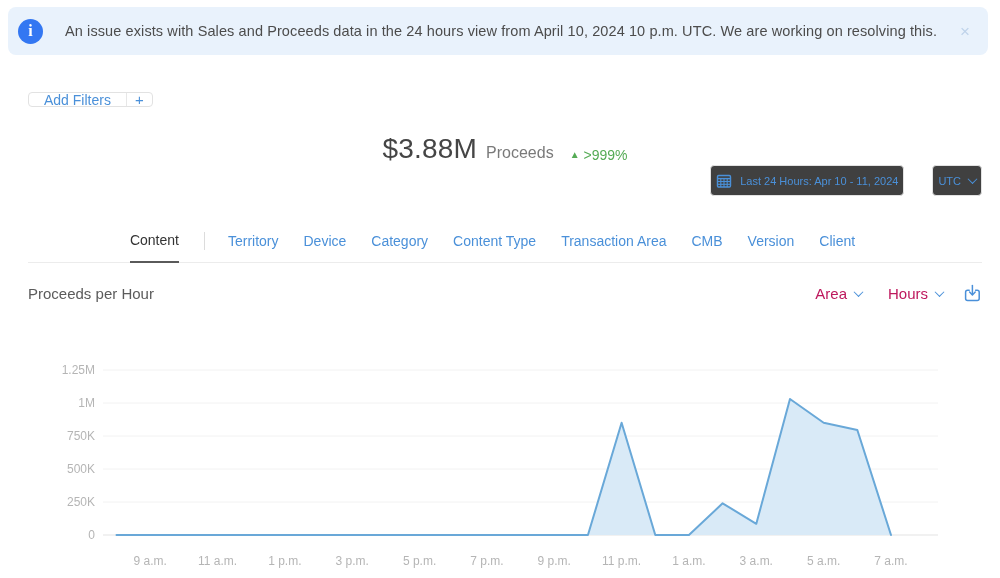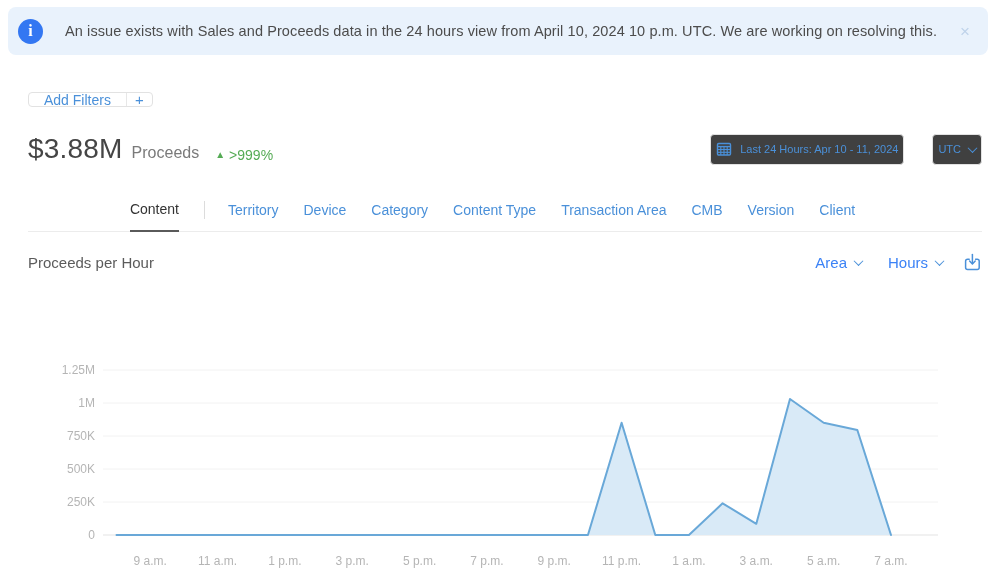--- a/index.html
+++ b/index.html
@@ -18,21 +18,21 @@
   
   .main { position:absolute; left:0; top:55px; width:1000px; padding:0 18px 0 28px; }
 
   .filters-row { margin-top:37px; display:flex; }
   .seg-btn { display:flex; border:1px solid #e2e2e2; border-radius:4px; background:#fff;
     height:15px; align-items:stretch; overflow:hidden; }
   .seg-btn .seg { display:flex; align-items:center; padding:0 15px; color:#4a90d9;
     font-size:14px; cursor:pointer; }
   .seg-btn .seg + .seg { border-left:1px solid #e7e7e7; padding:0 8px; font-size:15px; }
 
-  .metrics-row { margin-top:26px; display:flex; align-items:center; }
+  .metrics-row { margin-top:26px; display:flex; align-items:center;flex-direction:column; }
   .metric-group { display:flex; align-items:baseline; }
   .metric-value { font-size:28px; color:#454545; letter-spacing:.2px; }
   .metric-label { font-size:16px; color:#7a7a7a; margin-left:9px; }
   .metric-trend { margin-left:16px; font-size:14px; color:#55ab55; display:flex; align-items:center; }
   .metric-trend .tri { font-size:10px; margin-right:4px; }
 
   .range-controls { margin-left:auto; display:flex; align-items:center; }
   .ctrl-btn { height:31px; border:1px solid #e2e2e2; border-radius:4px; background:#404040;
     display:flex; align-items:center; padding:0 5px; color:#4a90d9; font-size:11px; cursor:pointer; }
   .ctrl-btn + .ctrl-btn { margin-left:28px; }
@@ -43,21 +43,21 @@
   
   .tabs { margin-top:30px; display:flex; align-items:flex-end; border-bottom:1px solid #ececec;justify-content:center; }
   .tab { font-size:14px; color:#4a90d9; padding:6px 0 13px; margin-right:25px; cursor:pointer; }
   .tab.active { color:#333; border-bottom:2px solid #5a5a5a; margin-bottom:-1px; }
   .tab-divider { width:1px; height:18px; background:#dcdcdc; margin:0 23px 12px 0; }
 
   
   .chart-header { margin-top:21px; display:flex; align-items:center; }
   .chart-title { font-size:15px; color:#5b5b5b; }
   .chart-controls { margin-left:auto; display:flex; align-items:center; }
-  .dd { color:#3b82f6; font-size:15px; display:flex; align-items:center; cursor:pointer; margin-left:26px; }
+  .dd { color:#be185d; font-size:15px; display:flex; align-items:center; cursor:pointer; margin-left:26px; }
   .dl-btn { margin-left:20px; display:flex; align-items:center; cursor:pointer; }
 
   
   .chart-wrap { position:absolute; left:0; top:340px; width:1000px; height:238px; }
   svg text { font-family:"Liberation Sans", sans-serif; }
 </style>
 </head>
 <body>
 
 <div class="banner">

